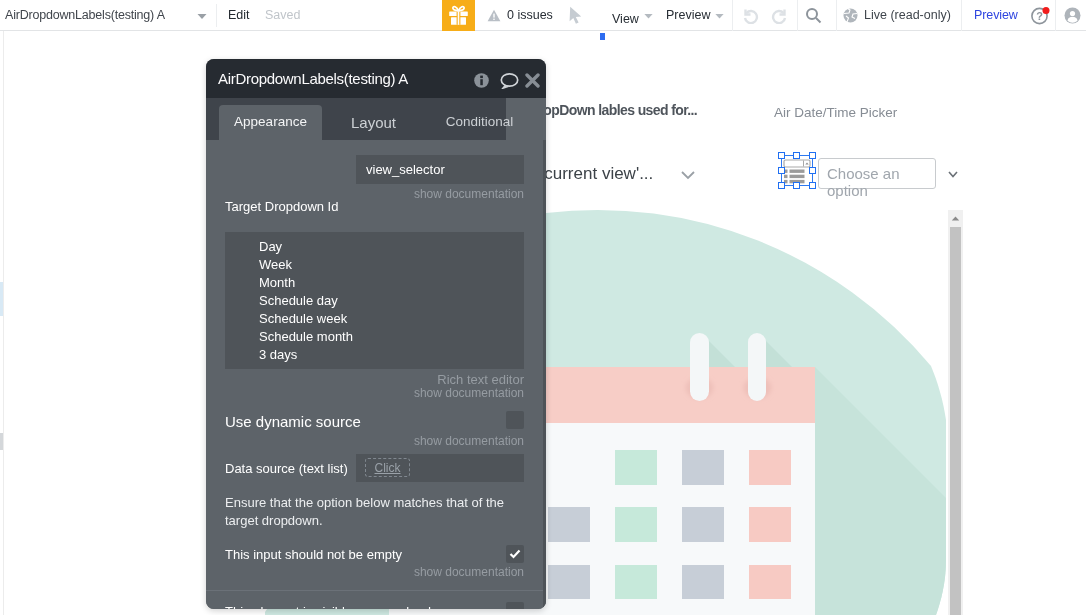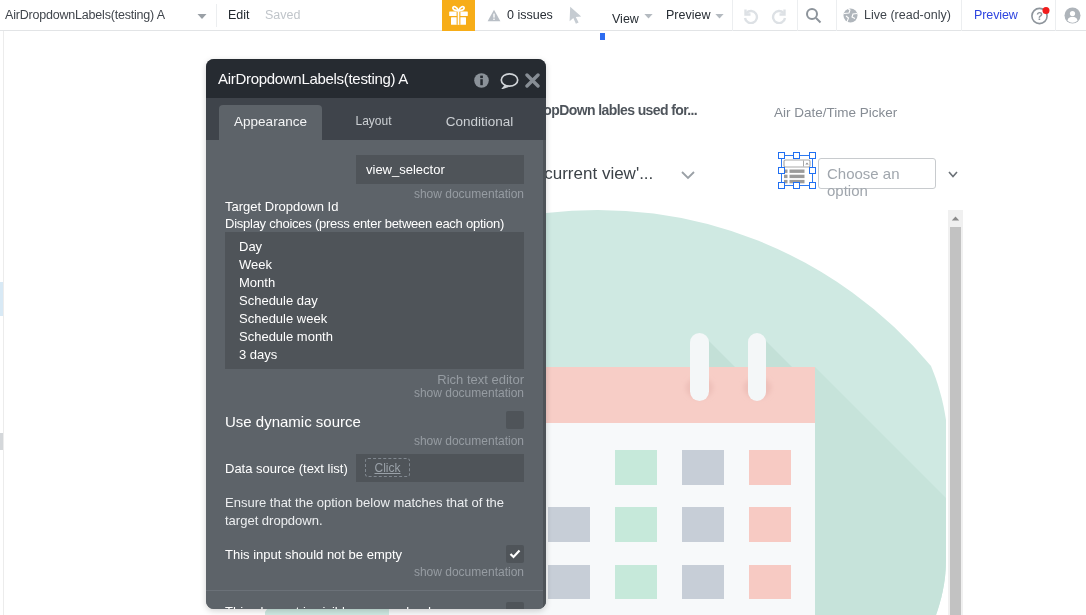--- a/index.html
+++ b/index.html
@@ -209,38 +209,37 @@
       </svg>
     <svg class="abs" style="left:294px;top:14px;" width="19" height="16" viewBox="0 0 19 16">
         <ellipse cx="9.5" cy="7" rx="8.2" ry="6.1" fill="none" stroke="#cfd3d7" stroke-width="1.7"></ellipse>
         <path d="M5.5,12.2 L3.2,15 L8.5,13.2" fill="none" stroke="#cfd3d7" stroke-width="1.7"></path>
       </svg>
     <svg class="abs" style="left:319px;top:14px;" width="15" height="15" viewBox="0 0 15 15">
         <path d="M2,2 L13,13 M13,2 L2,13" stroke="#878e95" stroke-width="3.4" stroke-linecap="round"></path>
       </svg>
   </div>
 
-  <div class="abs" style="left:0;top:39px;width:340px;height:42px;background:#3f444b;">
+  <div class="abs" style="left:0;top:39px;width:300px;height:42px;background:#3f444b;">
     <div class="abs" style="left:13px;top:7px;width:103px;height:35px;background:#5d6369;border-radius:4px 4px 0 0;text-align:center;font-size:13.5px;color:#f4f5f6;padding-top:9px;">Appearance</div>
-    <div class="abs" style="left:116px;top:16px;width:103px;text-align:center;font-size:12px;color:#ccd0d4;">Layout</div>
+    <div class="abs" style="left:116px;top:16px;width:103px;text-align:center;font-size:15px;color:#ccd0d4;">Layout</div>
     <div class="abs" style="left:222px;top:16px;width:103px;text-align:center;font-size:13.5px;color:#ccd0d4;">Conditional</div>
   </div>
 
   <div class="abs" style="left:0;top:81px;width:340px;height:469px;background:#5d6369;">
 
     <div class="abs" style="left:337px;top:0;width:3px;height:469px;background:#4e5358;"></div>
 
     <div class="abs" style="left:19px;top:23px;font-size:13px;color:#fff;margin-top:36px;">Target Dropdown Id</div>
     <div class="abs" style="left:150px;top:15px;width:168px;height:29px;background:#4f5459;">
       <div class="abs" style="left:10px;top:7px;font-size:13px;color:#fff;">view_selector</div>
     </div>
     <div class="abs" style="left:0;top:47px;width:318px;text-align:right;font-size:12px;color:#969ca2;">show documentation</div>
 
-    <div class="abs" style="left:19px;top:76px;font-size:13px;letter-spacing:-0.25px;color:#fff;">Display choices (press enter between each option)</div>
-    <div class="abs" style="left:19px;top:92px;width:299px;height:137px;background:#4f5459;">
+    <div class="abs" style="left:19px;top:92px;width:299px;height:137px;background:#4f5459;padding-left:20px;">
       <div style="padding:6px 0 0 14px;font-size:13px;color:#fff;line-height:18px;">Day<br>Week<br>Month<br>Schedule day<br>Schedule week<br>Schedule month<br>3 days</div>
     </div>
     <div class="abs" style="left:0;top:232px;width:318px;text-align:right;font-size:13px;color:#969ca2;">Rich text editor</div>
     <div class="abs" style="left:0;top:246px;width:318px;text-align:right;font-size:12px;color:#969ca2;">show documentation</div>
 
     <div class="abs" style="left:19px;top:273px;font-size:15px;color:#fff;">Use dynamic source</div>
     <div class="abs" style="left:300px;top:271px;width:18px;height:18px;background:#4f5459;border-radius:2px;"></div>
     <div class="abs" style="left:0;top:294px;width:318px;text-align:right;font-size:12px;color:#969ca2;">show documentation</div>
 
     <div class="abs" style="left:19px;top:321px;font-size:13px;color:#fff;">Data source (text list)</div>

